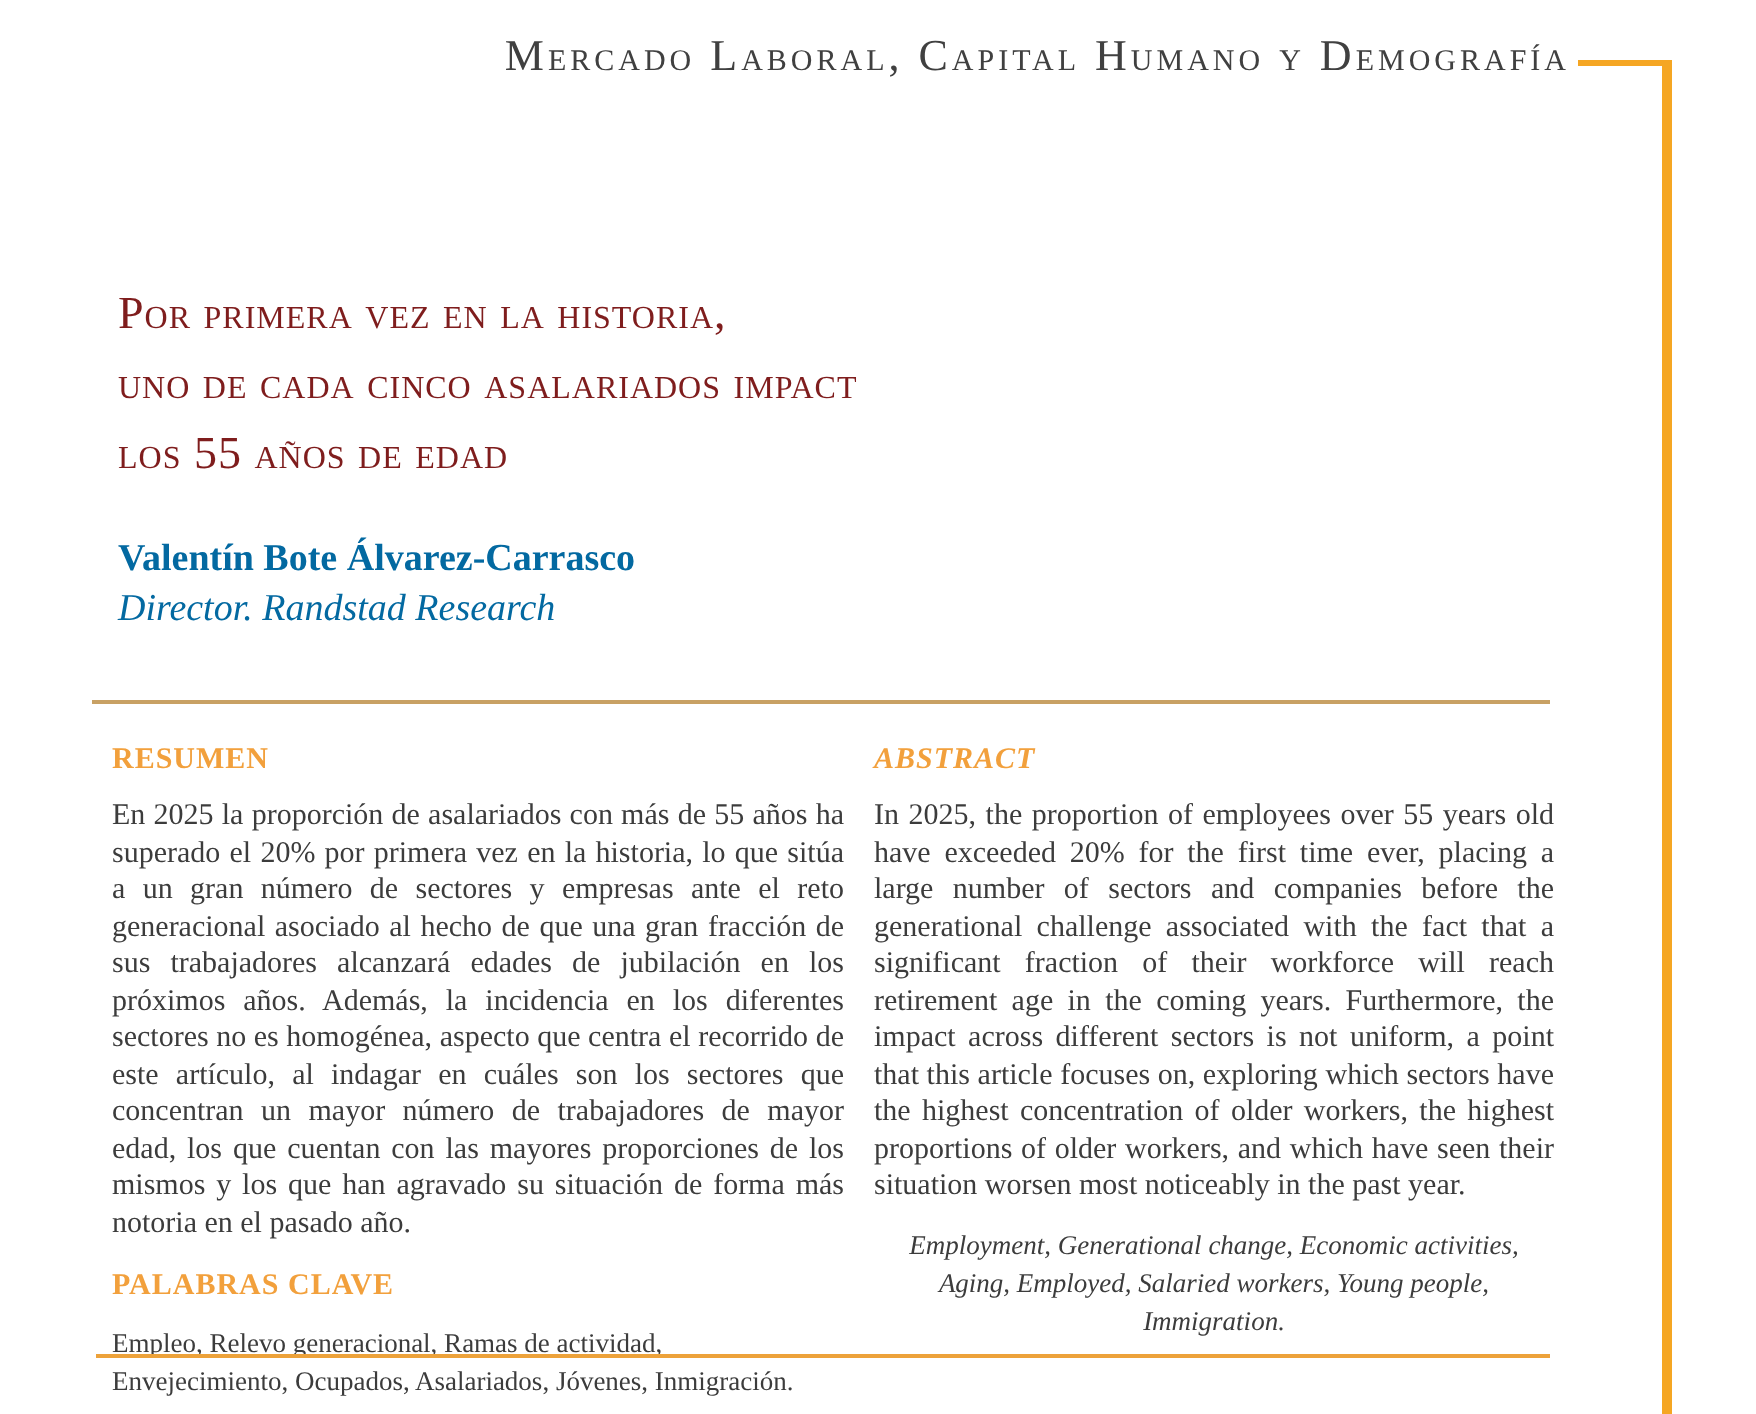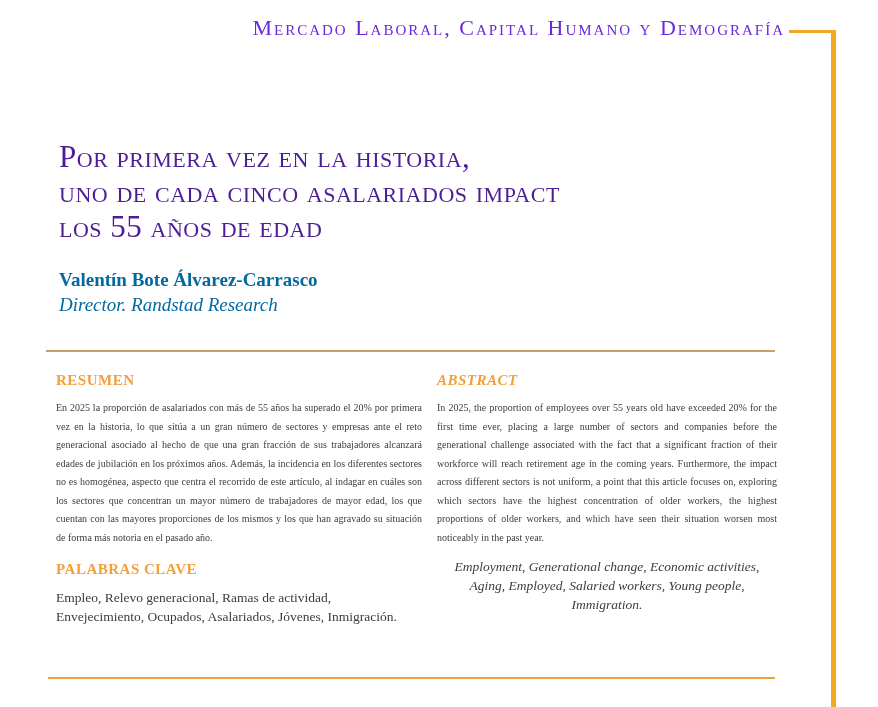--- a/index.html
+++ b/index.html
@@ -14,21 +14,21 @@
   }
 
   
   .kicker {
     position:absolute;
     top:15px;
     right:93px;
     font-variant:small-caps;
     font-size:22px;
     letter-spacing:2px;
-    color:#6d28d9;
+    color:#404040;
     white-space:nowrap;
     text-align:center;
   }
   .kicker-rule {
     position:absolute;
     top:30px;
     left:789px;
     width:47px;
     height:3px;
     background:#f5a623;
@@ -42,24 +42,24 @@
     background:#f5a623;
   }
 
   
   .title {
     position:absolute;
     left:59px;
     top:139px;
     width:680px;
     font-variant:small-caps;
-    font-size:31px;
+    font-size:23px;
     line-height:35px;
     letter-spacing:0.5px;
-    color:#4c1d95;
+    color:#7f1d1d;
   }
 
   
   .author {
     position:absolute;
     left:59px;
     top:269px;
     font-size:19px;
     color:#0369a1;
   }
@@ -100,21 +100,21 @@
   .col-heading {
     color:#f2a03c;
     font-weight:bold;
     font-size:15px;
     letter-spacing:0.5px;
     margin:8px 0 10px 0;
   }
   .col-right .col-heading { font-style:italic; }
 
   .col-body {
-    font-size:10px;
+    font-size:15px;
     line-height:18.5px;
     text-align:justify;
     color:#3c3c3c;
     margin:0 0 10px 0;
   }
   .col-right .col-body { }
 
   .kw-heading {
     color:#f2a03c;
     font-weight:bold;

